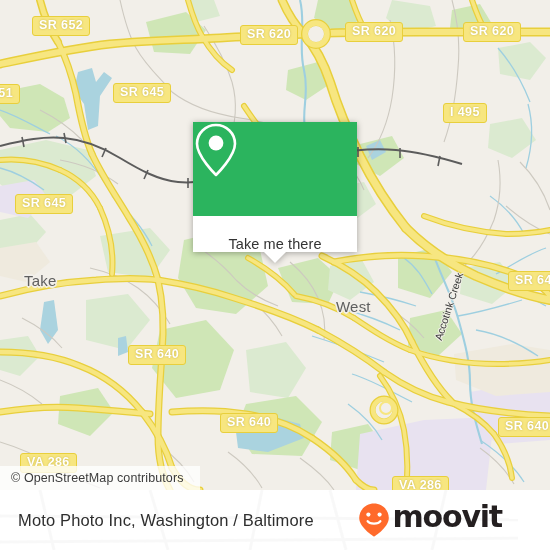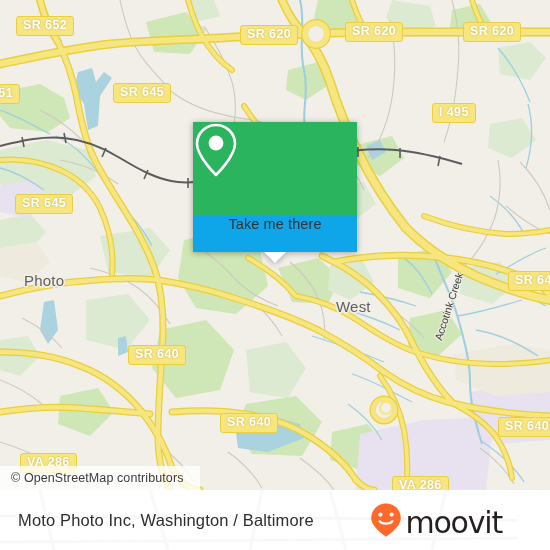--- a/index.html
+++ b/index.html
@@ -60,23 +60,23 @@
     left:193px;top:122px;
     width:164px;
     filter:drop-shadow(0 1px 3px rgba(0,0,0,.32));
   }
   #popup-head{
     background:#2bb45e;
     height:94px;
     display:flex;align-items:center;justify-content:center;
   }
   #popup-foot{
-    background:#0ea5e9;
+    background:#ffffff;
     height:36px;
-    display:flex;align-items:flex-start;justify-content:center;
+    display:flex;align-items:flex-end;justify-content:center;
   }
   #popup-foot span{
     color:#333333;
     font-size:14.5px;
     letter-spacing:.1px;
   }
   #popup-tail{
     position:absolute;
     left:50%;bottom:-11px;margin-left:-11px;
     width:0;height:0;
@@ -106,21 +106,21 @@
     overflow:hidden;
   }
   #footer-title{
     color:#2e2e2e;font-size:16.5px;letter-spacing:.15px;white-space:nowrap;
     position:relative;z-index:2;
   }
   #footer-ghost{
     position:absolute;left:0;top:0;width:550px;height:60px;
     opacity:.06;pointer-events:none;z-index:1;
   }
-  #brand{display:flex;align-items:flex-end;gap:2px;position:relative;z-index:2;}
+  #brand{display:flex;align-items:flex-start;gap:2px;position:relative;z-index:2;font-weight:bold;}
   #brand-word{color:#241f20;font-size:30px;letter-spacing:-1.2px;line-height:30px;
                font-family:"DejaVu Sans","Liberation Sans",sans-serif;}
 </style>
 </head>
 <body>
 
 <div id="screen">
 
   <div id="map">
 
@@ -366,41 +366,41 @@
           <line x1="316" y1="155" x2="318" y2="165"></line>
           <line x1="358" y1="147" x2="358" y2="157"></line>
           <line x1="400" y1="148" x2="400" y2="158"></line>
           <line x1="440" y1="156" x2="438" y2="166"></line>
         </g>
       </g>
 
     </svg>
 
     <div class="place-label" style="left:24px;top:272px;">
-      <span>Photo</span>
+      <span>Take</span>
     </div>
 
     <div class="place-label two-line" style="left:336px;top:298px;">
       <div>West</div>
     </div>
 
     <div class="place-label" style="left:524px;top:186px;margin-left:34px;">
       <span>Spr</span>
     </div>
 
     <div class="creek-label" style="left:432px;top:338px;transform:rotate(-72deg);">
       <span>Accotink Creek</span>
     </div>
 
-    <div class="shield" style="left:16px;top:16px;"><span>SR 652</span></div>
+    <div class="shield" style="left:32px;top:16px;"><span>SR 652</span></div>
     <div class="shield" style="left:240px;top:25px;"><span>SR 620</span></div>
     <div class="shield" style="left:345px;top:22px;"><span>SR 620</span></div>
     <div class="shield" style="left:463px;top:22px;"><span>SR 620</span></div>
     <div class="shield" style="left:113px;top:83px;"><span>SR 645</span></div>
-    <div class="shield" style="left:432px;top:103px;"><span>I 495</span></div>
+    <div class="shield" style="left:443px;top:103px;"><span>I 495</span></div>
     <div class="shield" style="left:-16px;top:84px;"><span>651</span></div>
     <div class="shield" style="left:15px;top:194px;"><span>SR 645</span></div>
     <div class="shield" style="left:508px;top:271px;"><span>SR 644</span></div>
     <div class="shield" style="left:128px;top:345px;"><span>SR 640</span></div>
     <div class="shield" style="left:220px;top:413px;"><span>SR 640</span></div>
     <div class="shield" style="left:498px;top:417px;"><span>SR 640</span></div>
     <div class="shield" style="left:20px;top:453px;"><span>VA 286</span></div>
     <div class="shield" style="left:392px;top:476px;"><span>VA 286</span></div>
 
     <div id="popup">

